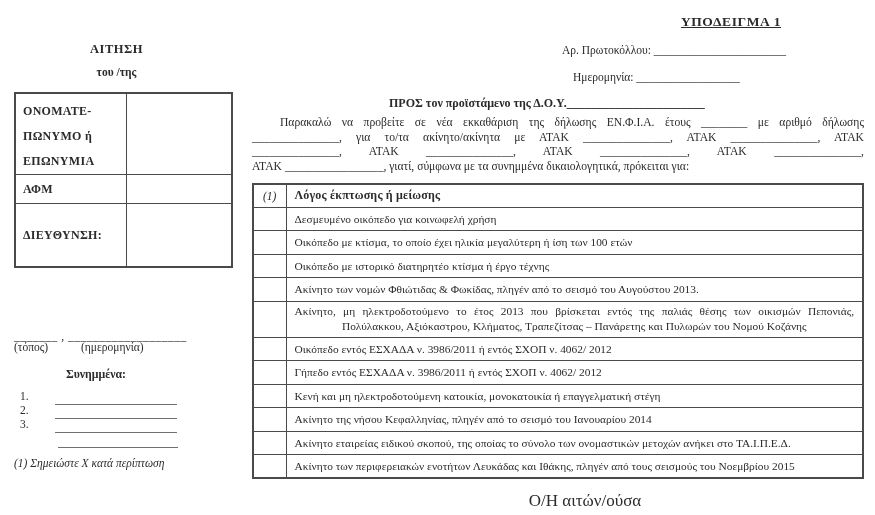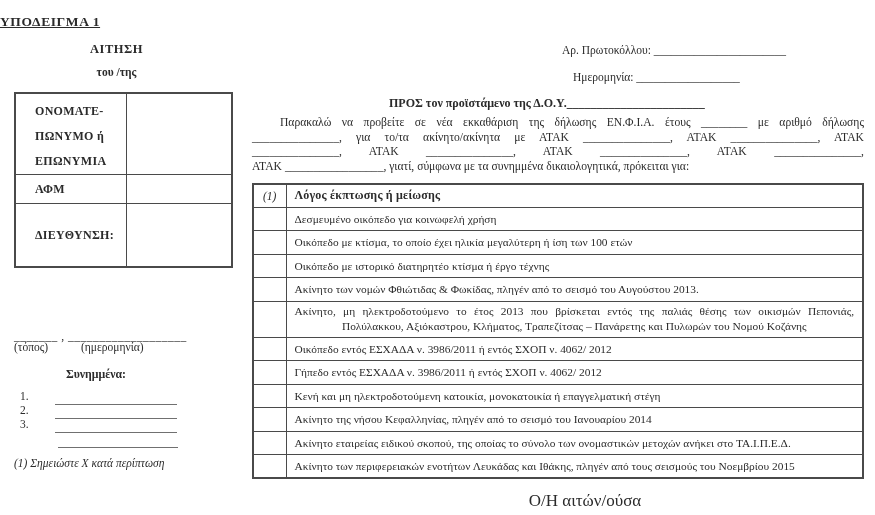--- a/index.html
+++ b/index.html
@@ -2,34 +2,34 @@
 <html><head>
 <meta charset="utf-8">
 <style>
   * { margin:0; padding:0; box-sizing:border-box; }
   html,body { background:#ffffff; }
   .page {
     position:relative; width:875px; height:515px; background:#ffffff;
     font-family:"Liberation Serif", serif; color:#2b2b2b; overflow:hidden;
   }
   
-  .doc-title { position:absolute; top:12px; left:0; width:781px; text-align:left; }
+  .doc-title { position:absolute; top:12px; left:0; width:781px; text-align:right; }
   .doc-title span { font-weight:bold; text-decoration:underline; font-size:13.5px; letter-spacing:.6px; }
 
   
   .aitisi { position:absolute; top:42px; left:14px; width:205px; text-align:center;
             font-weight:bold; font-size:12.5px; letter-spacing:.5px; }
   .toutis { position:absolute; top:66px; left:14px; width:205px; text-align:center;
             font-weight:bold; font-size:11.5px; }
   .info-box { position:absolute; top:92px; left:14px; width:219px; height:176px;
               border:2px solid #4a4a4a; display:flex; flex-direction:column; }
   .ib-row { display:flex; border-bottom:1.5px solid #4a4a4a; }
   .ib-row:last-child { border-bottom:none; }
   .ib-label { width:111px; border-right:1.5px solid #4a4a4a; font-weight:bold;
-              font-size:12px; padding-left:19px; letter-spacing:.3px; }
+              font-size:12px; padding-left:7px; letter-spacing:.3px; }
   .ib-value { flex:1; }
   .ib-r1 { height:81px; }
   .ib-r1 .ib-label span { display:block; line-height:25px; padding-top:0; }
   .ib-r1 .ib-label { padding-top:5px; }
   .ib-r2 { height:29px; }
   .ib-r2 .ib-label { line-height:28px; }
   .ib-r3 { flex:1; }
   .ib-r3 .ib-label { display:flex; align-items:center; }
 
   .theme { position:absolute; top:294px; left:14px; width:320px; font-size:11.5px; }

